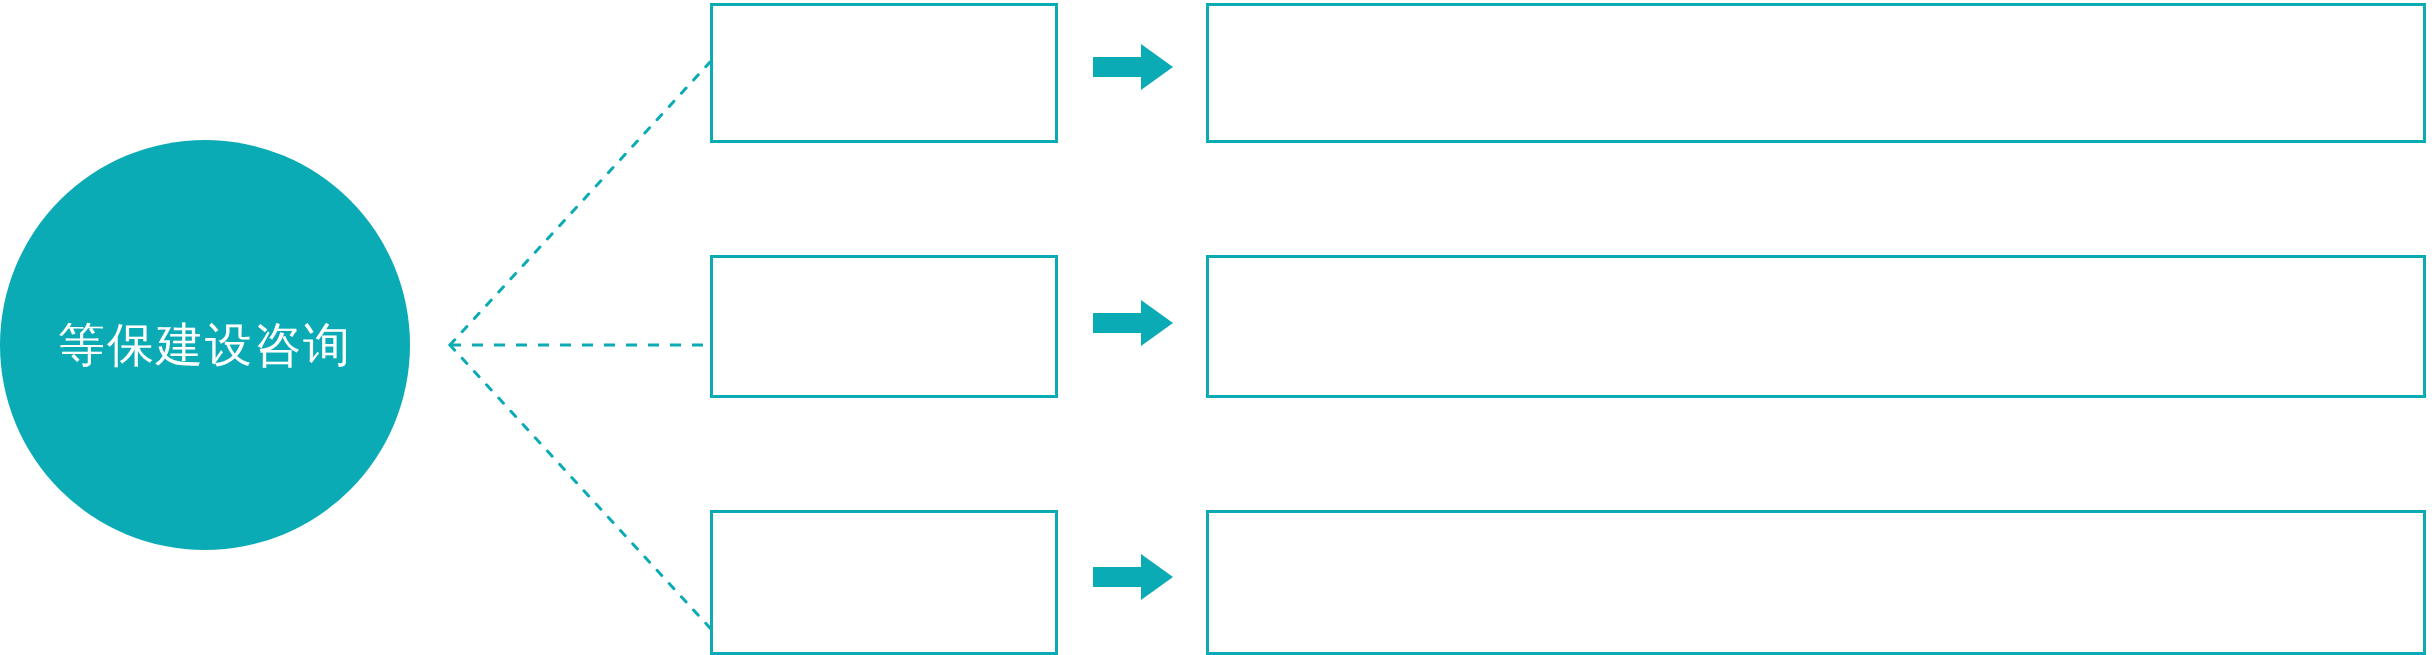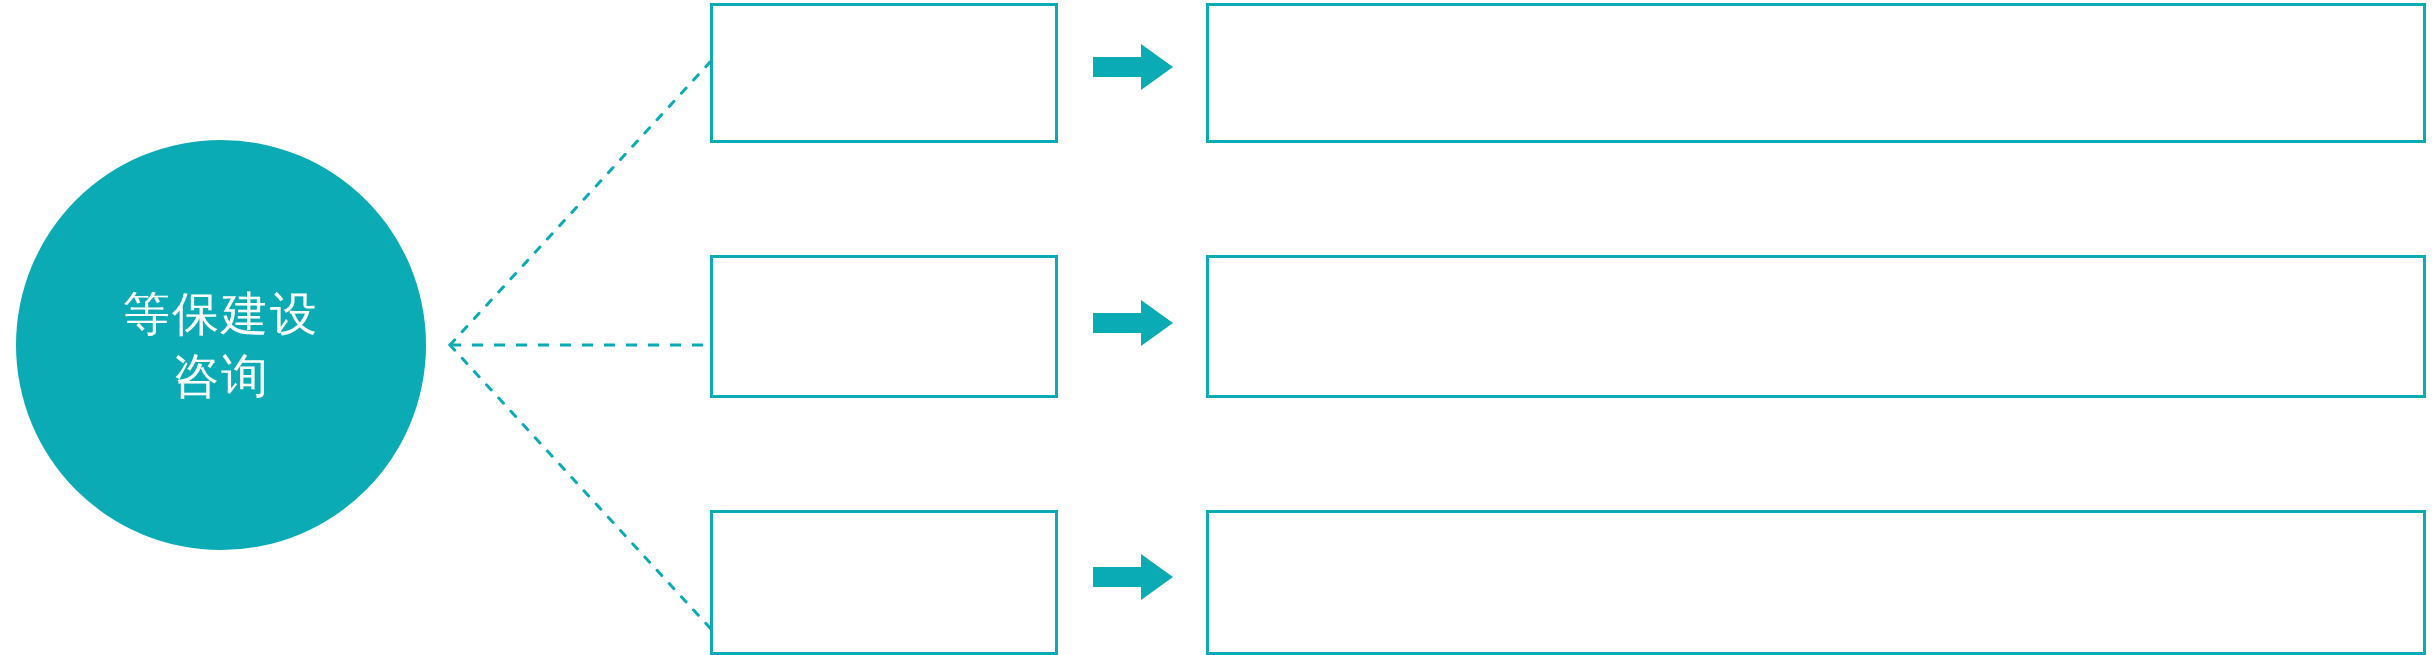--- a/index.html
+++ b/index.html
@@ -13,28 +13,28 @@
   #stage {
     position: relative;
     width: 2434px;
     height: 655px;
     background: #ffffff;
     overflow: hidden;
   }
   
   .hub {
     position: absolute;
-    left: 16px;
+    left: 0px;
     top: 140px;
     width: 410px;
     height: 410px;
     border-radius: 50%;
     background: #0BABB6;
     display: flex;
-    flex-direction: column;
+    flex-direction: row;
     align-items: center;
     justify-content: center;
     box-sizing: border-box;
   }
   .hub-line {
     color: #ffffff;
     font-size: 47px;
     line-height: 1.32;
     letter-spacing: 2px;
     font-weight: 400;

